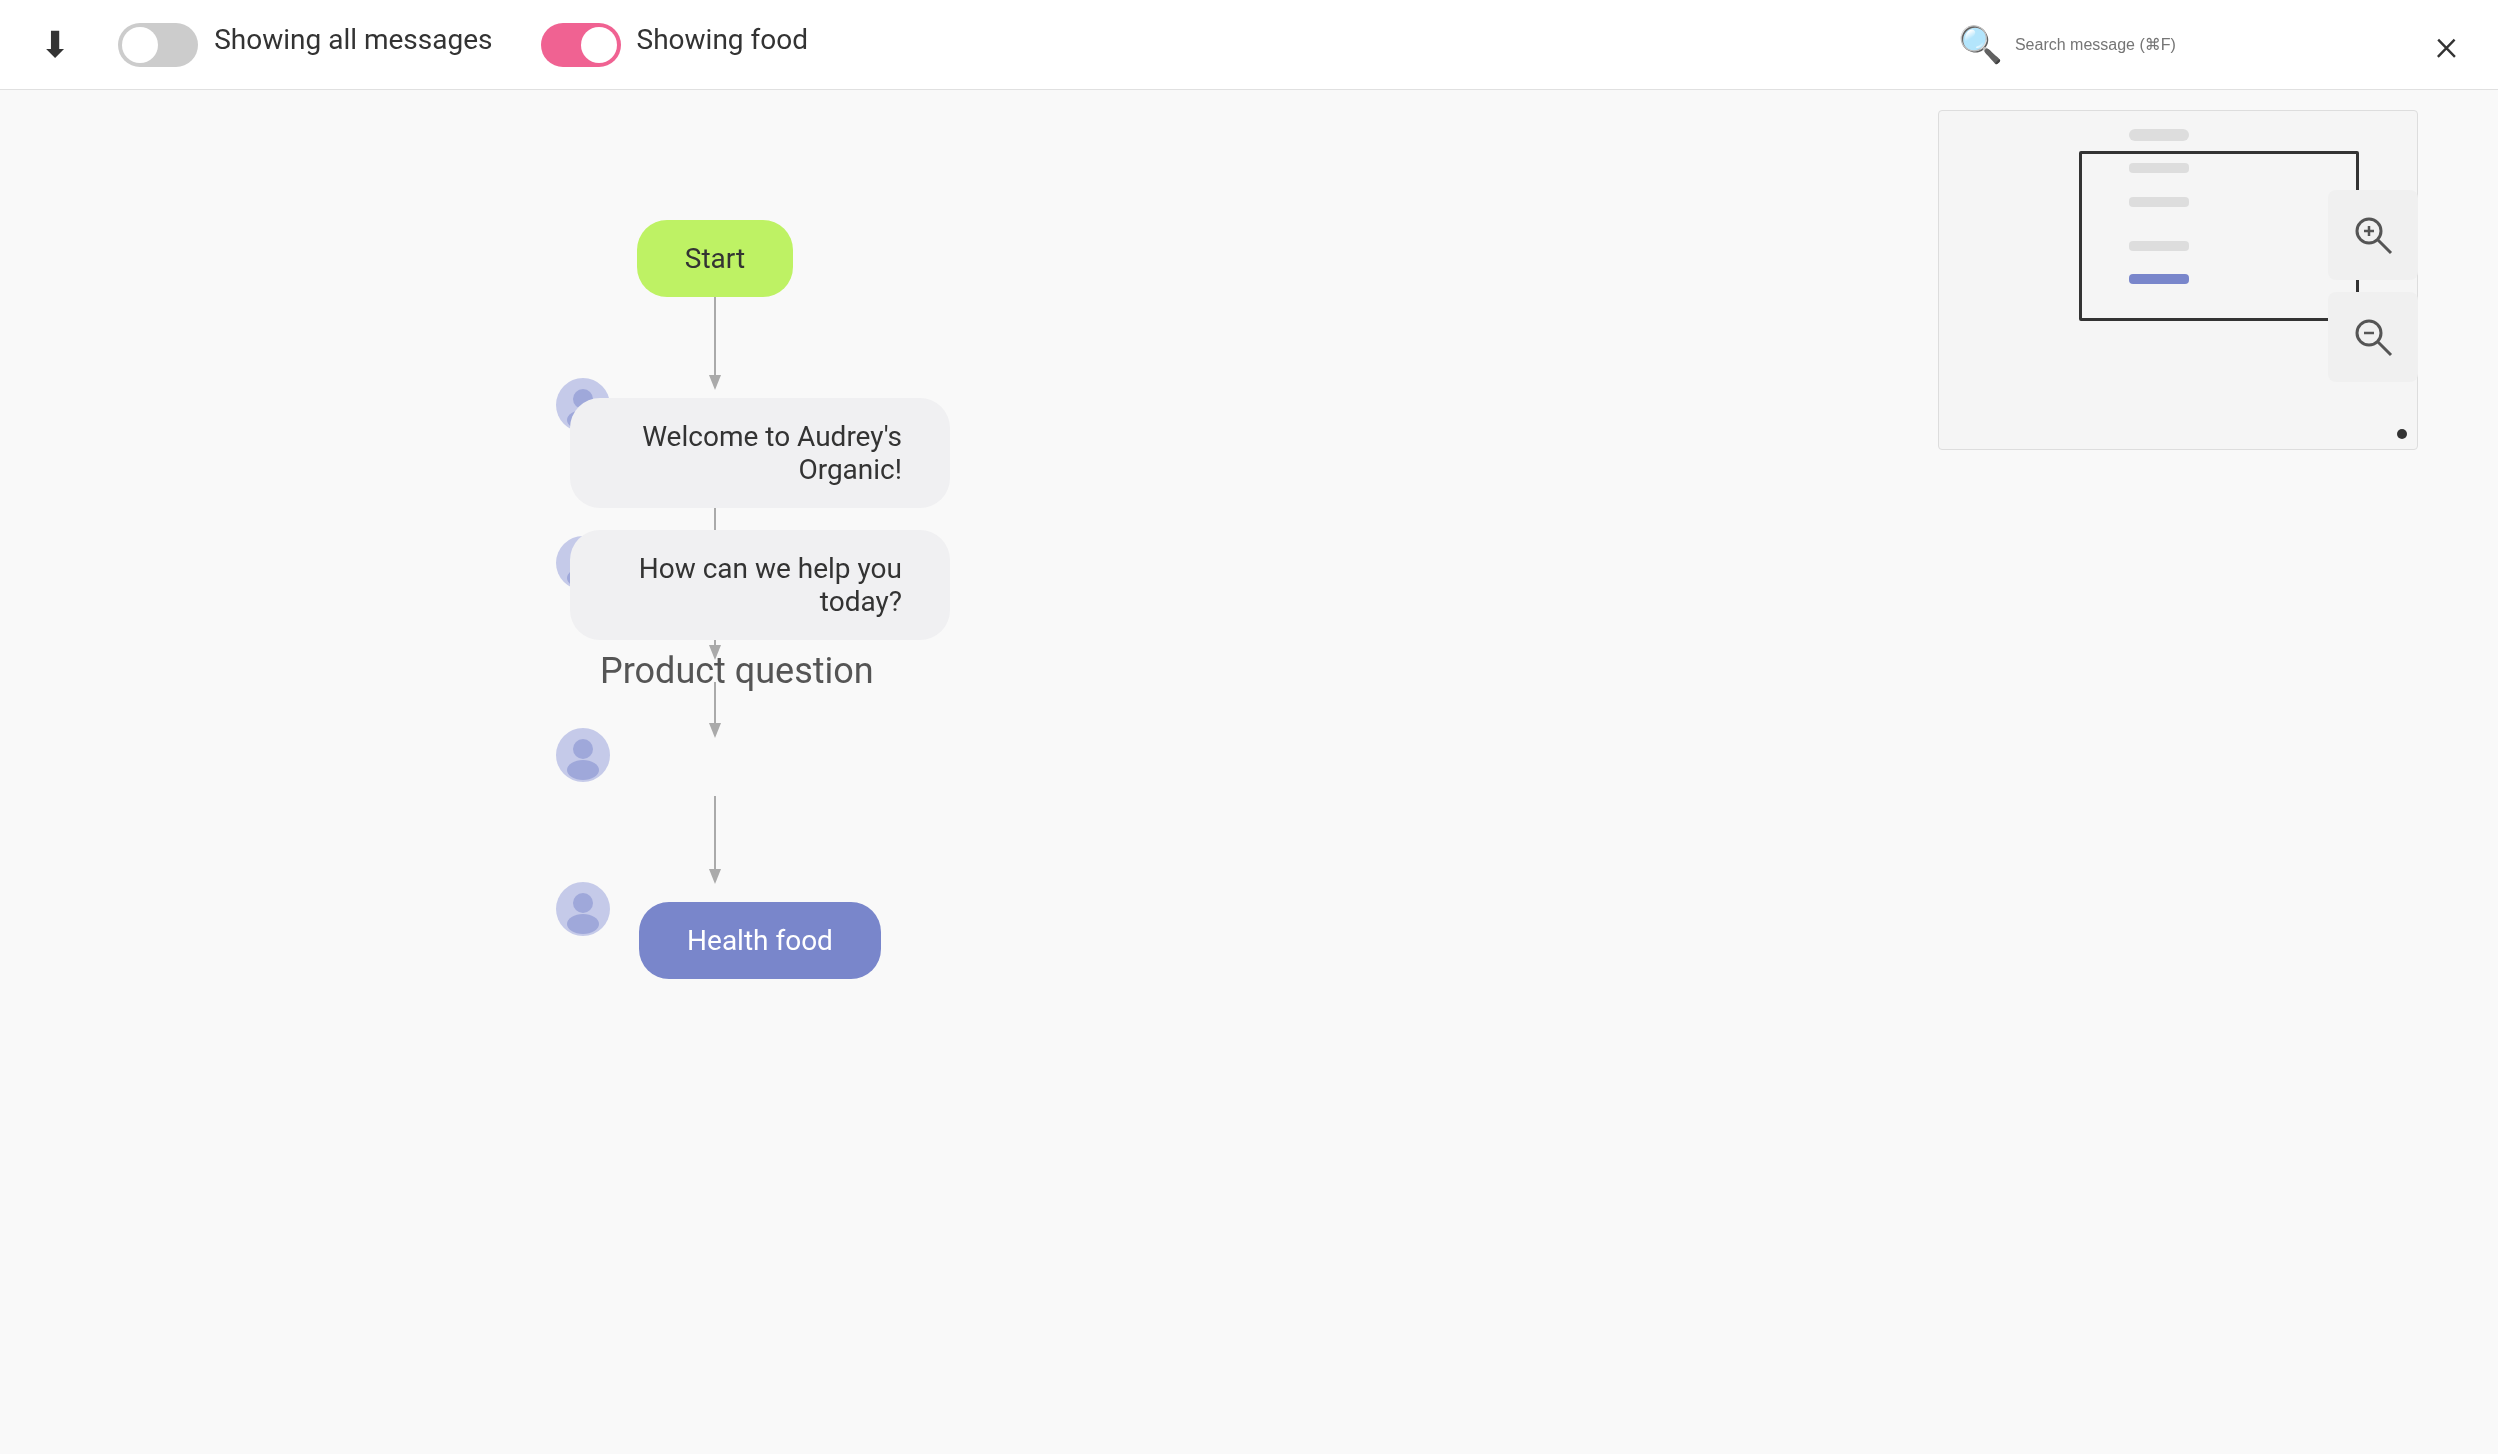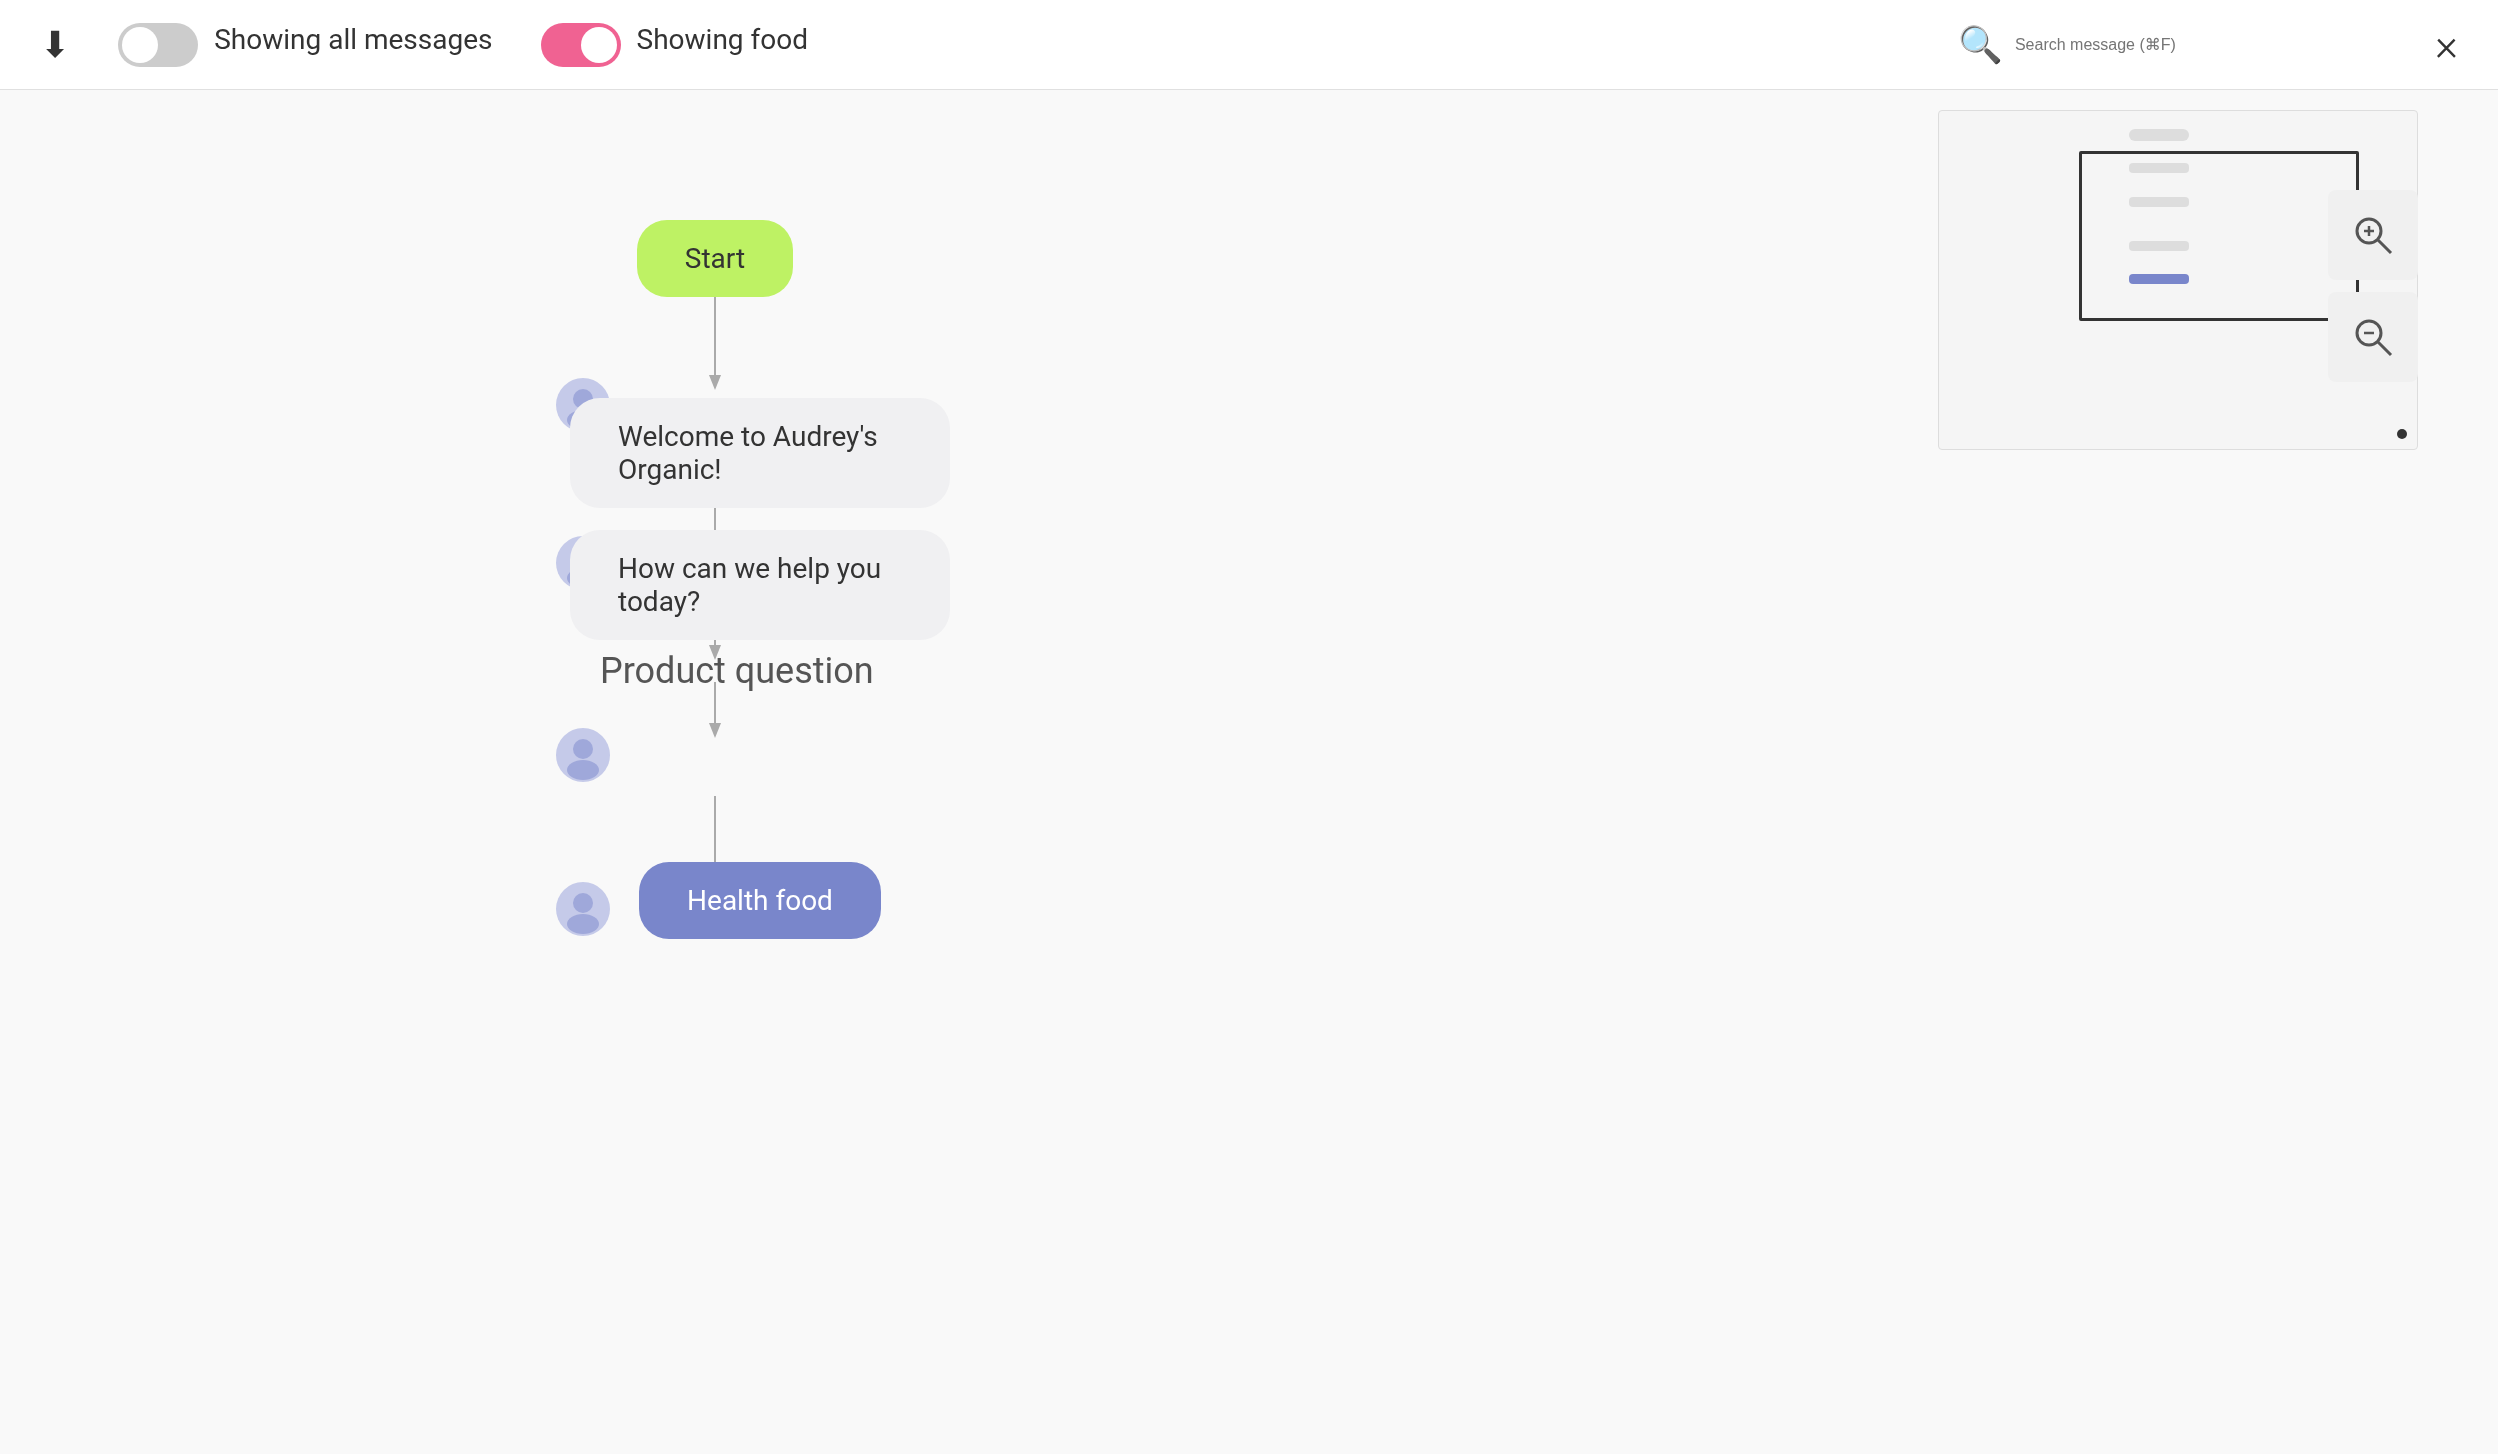--- a/index.html
+++ b/index.html
@@ -147,21 +147,21 @@
     .node-box.highlighted {
       background: #7986cb;
       color: #fff;
     }
 
     .node-box.message {
       background: #f0f0f2;
       color: #333;
       max-width: 400px;
       white-space: normal;
-      text-align: left;
+      text-align: right;
     }
 
     
     .zoom-controls {
       position: absolute;
       right: 80px;
       top: 100px;
       display: flex;
       flex-direction: column;
       gap: 12px;
@@ -321,21 +321,21 @@
     </svg>
   </div>
 
   <div style="position:absolute; left: 556px; top: 792px;">
     <svg width="55" height="55" viewBox="0 0 55 55">
       <circle cx="27" cy="27" r="27" fill="#c5cae9"></circle>
       <circle cx="27" cy="21" r="10" fill="#9fa8da"></circle>
       <ellipse cx="27" cy="42" rx="16" ry="10" fill="#9fa8da"></ellipse>
     </svg>
   </div>
-  <div class="node" style="left: 570px; top: 772px; width: 380px; align-items: center;">
+  <div class="node" style="left: 570px; top: 812px; width: 380px; align-items: center;">
     <div class="node-box highlighted">Health food</div>
   </div>
 
   <div class="zoom-controls">
     <button class="zoom-btn">
       <svg width="44" height="44" viewBox="0 0 44 44" fill="none">
         <circle cx="18" cy="18" r="12" stroke="#555" stroke-width="3" fill="none"></circle>
         <line x1="27" y1="27" x2="40" y2="40" stroke="#555" stroke-width="3"></line>
         <line x1="13" y1="18" x2="23" y2="18" stroke="#555" stroke-width="2.5"></line>
         <line x1="18" y1="13" x2="18" y2="23" stroke="#555" stroke-width="2.5"></line>

